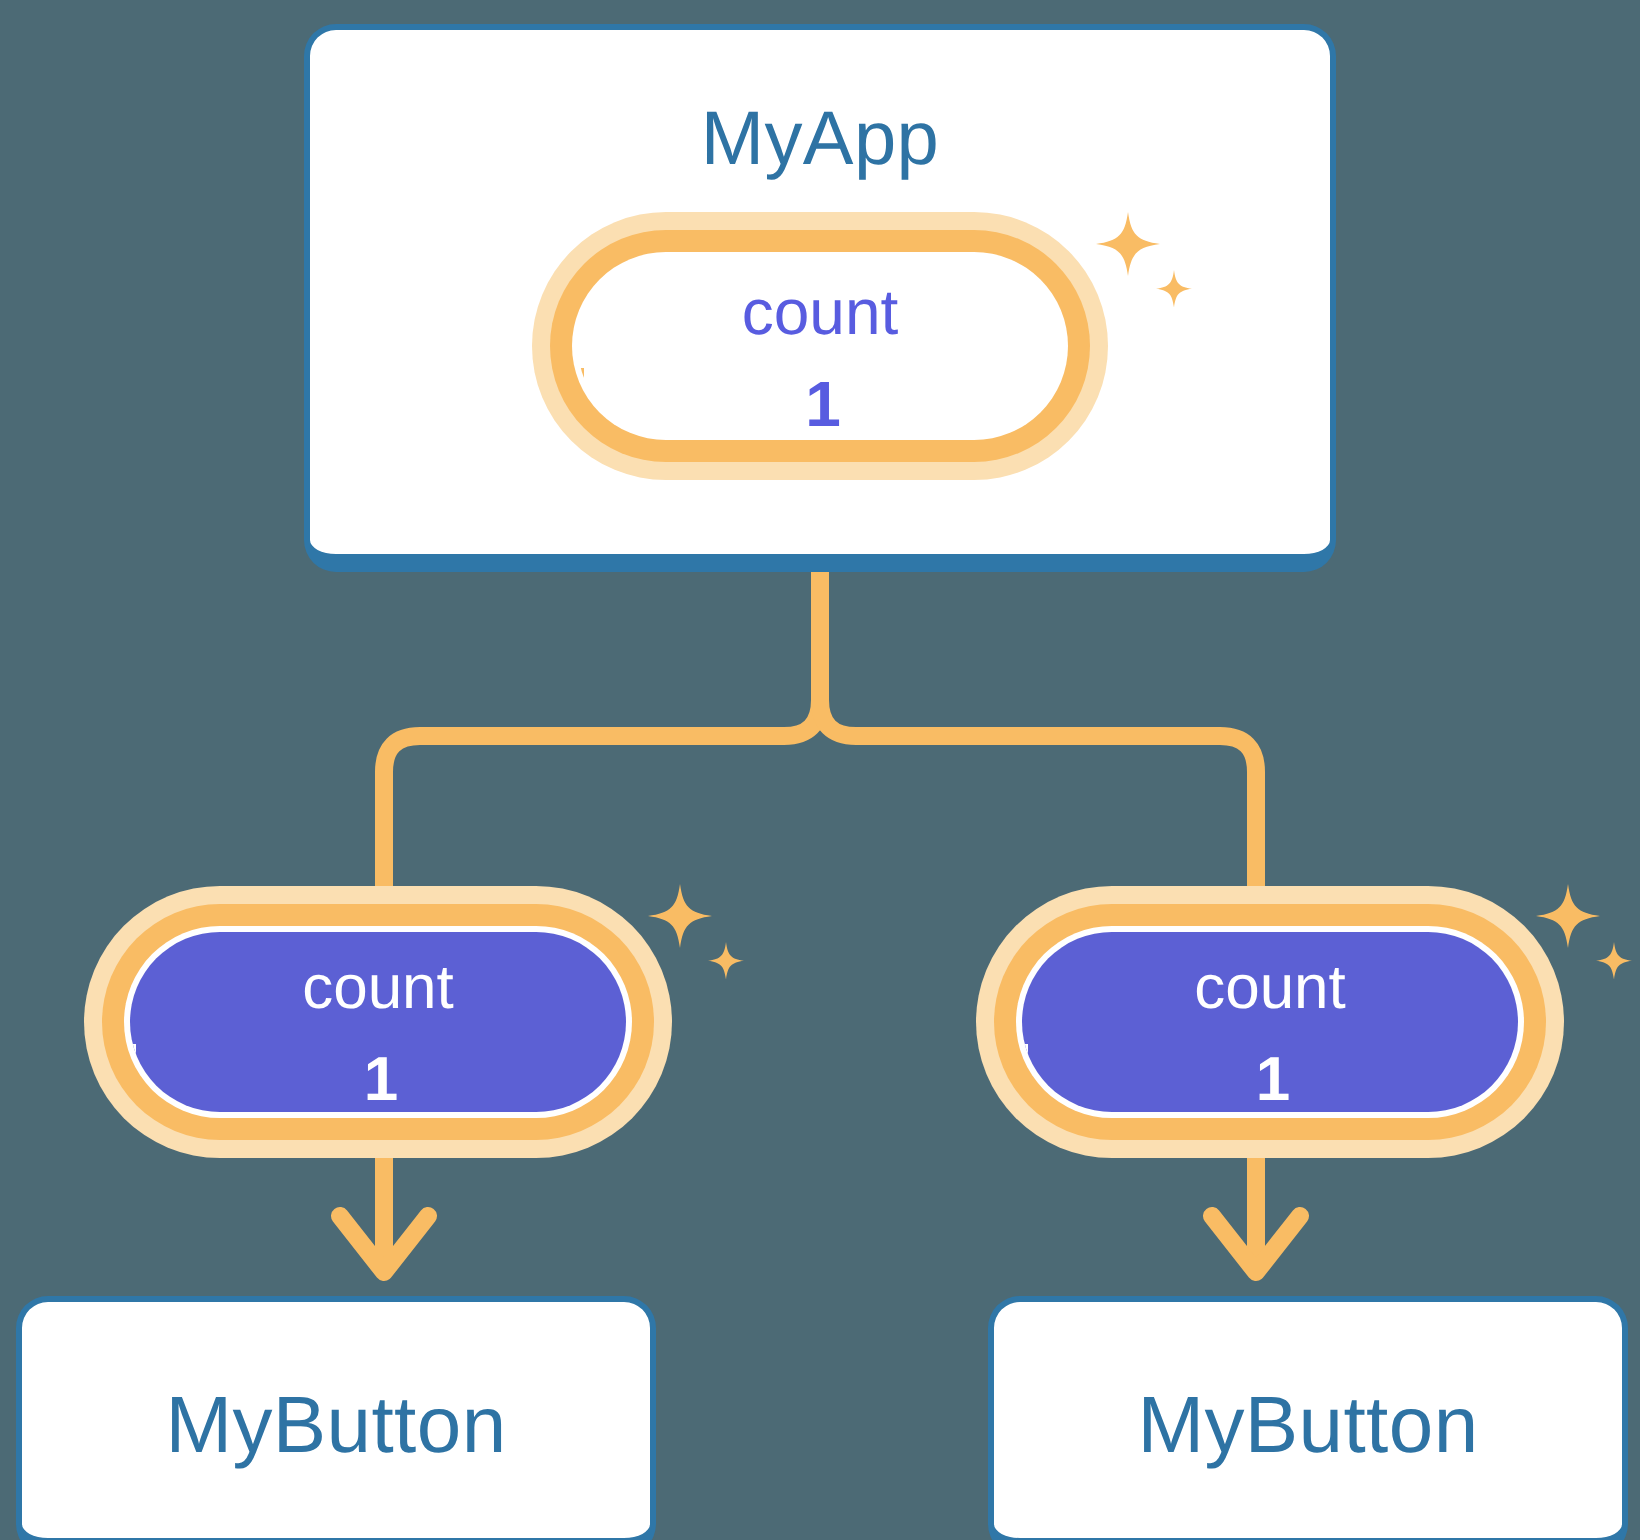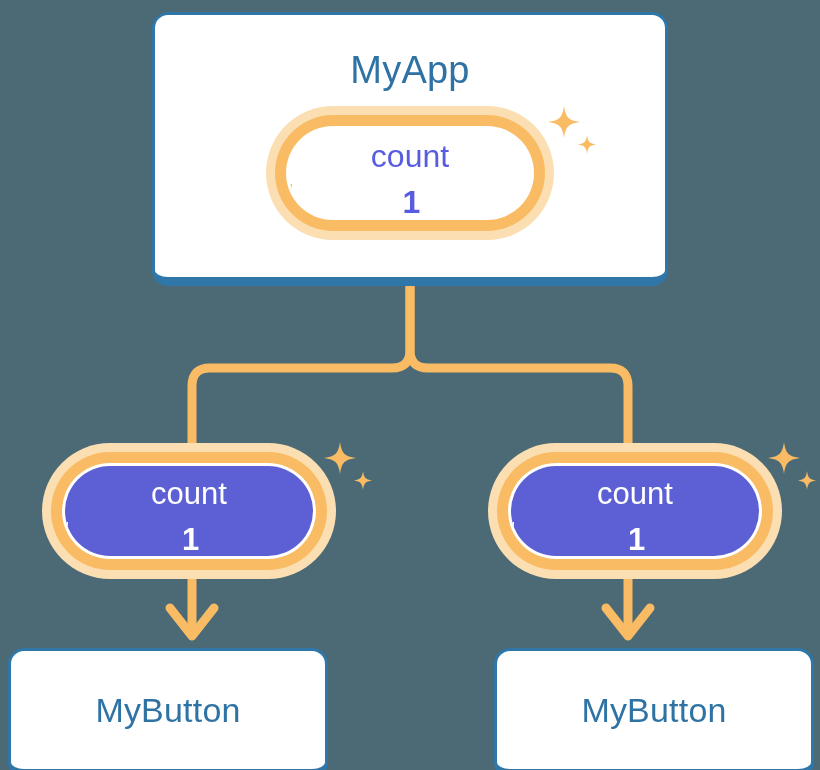--- a/index.html
+++ b/index.html
@@ -65,21 +65,21 @@
   
   .button-card {
     width: 320px;
     height: 130px;
     top: 648px;
   }
   #button-card-left  { left: 8px; }
   #button-card-right { left: 494px; }
   .button-card .card-title {
     top: 40px;
-    font-size: 34px;
+    font-size: 40px;
   }
 
   
   .pill-wrap {
     position: absolute;
     display: inline-block;
   }
   
   .pill-glow {
     position: absolute;

